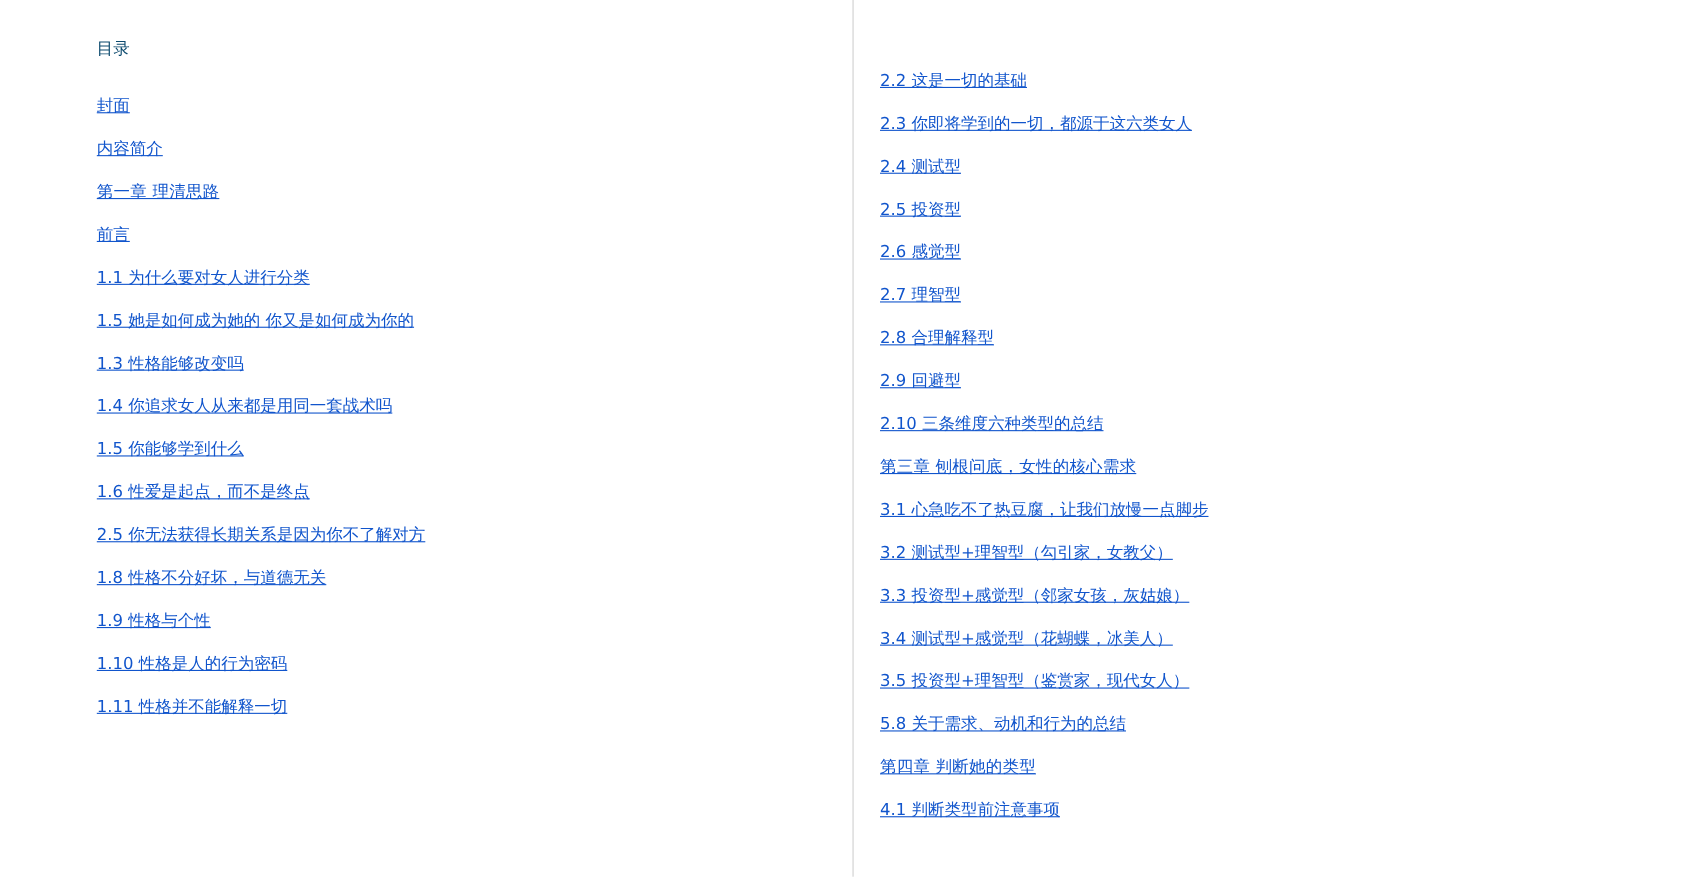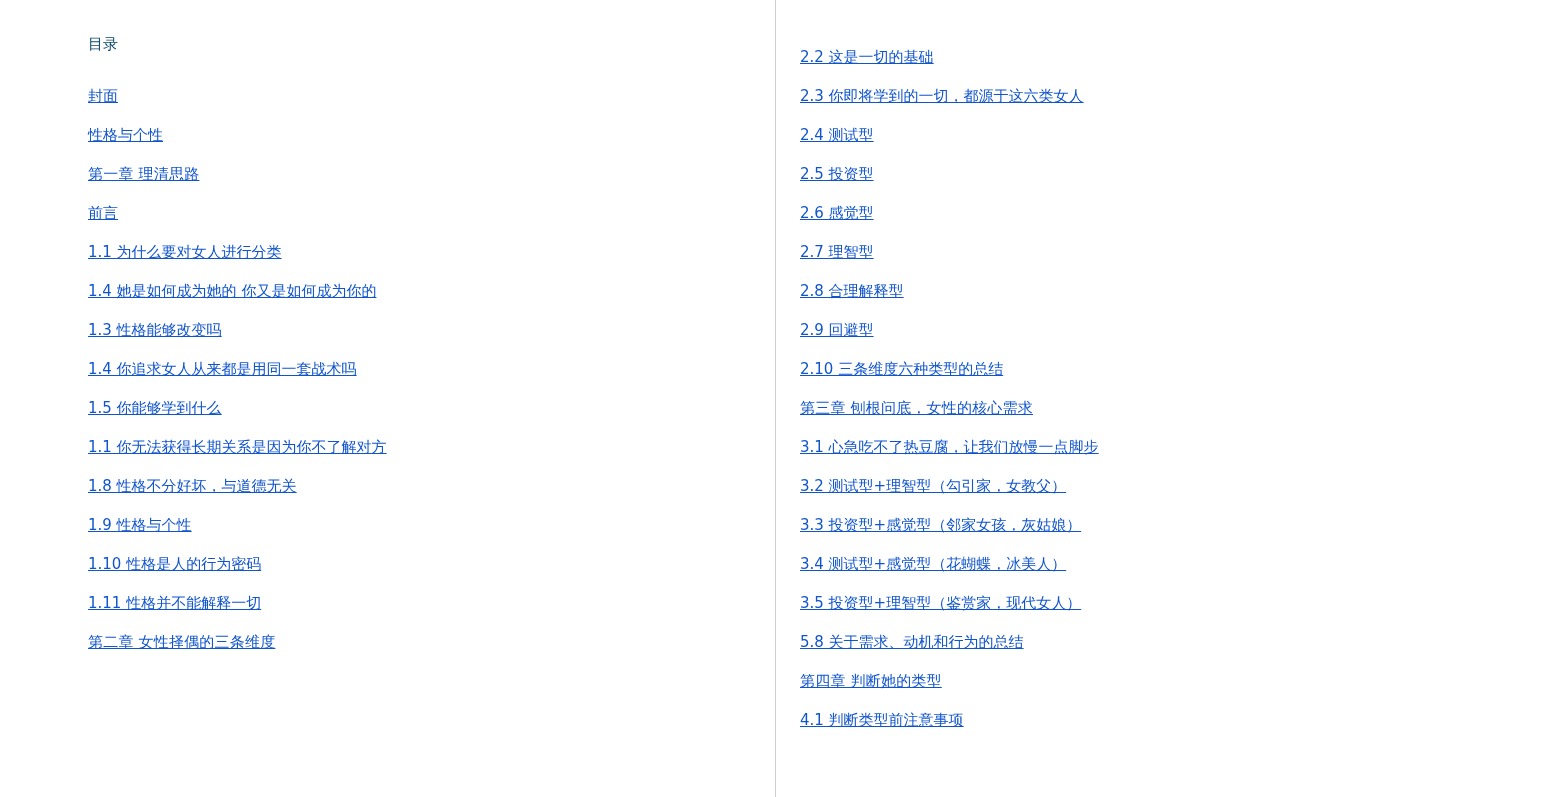--- a/index.html
+++ b/index.html
@@ -31,21 +31,21 @@
     padding: 38px 0 0 88px;
   }
   .column-divider {
     width: 1px;
     background: #cfcfcf;
     height: 797px;
     flex: 0 0 1px;
   }
   .column-right {
     width: 769px;
-    padding: 38px 0 0 24px;
+    padding: 54px 0 0 24px;
   }
   .toc-heading {
     font-size: 15px;
     color: #0c4a6e;
     line-height: 1;
     margin: 0 0 0 0;
     padding: 0;
     height: 39px;
     font-family: Liberation Mono, monospace;
   }
@@ -75,34 +75,34 @@
 </style>
 </head>
 <body>
 
 <div class="page">
 
   <div class="column column-left">
     <div class="toc-heading">目录</div>
     <ul class="toc-list left-list">
       <li class="toc-item"><a class="toc-link">封面</a></li>
-      <li class="toc-item"><a class="toc-link">性格与个性</a></li>
+      <li class="toc-item"><a class="toc-link">内容简介</a></li>
       <li class="toc-item"><a class="toc-link chapter">第一章  理清思路</a></li>
       <li class="toc-item"><a class="toc-link">前言</a></li>
       <li class="toc-item"><a class="toc-link">1.1  为什么要对女人进行分类</a></li>
-      <li class="toc-item"><a class="toc-link">1.4  她是如何成为她的   你又是如何成为你的</a></li>
+      <li class="toc-item"><a class="toc-link">1.5  她是如何成为她的   你又是如何成为你的</a></li>
       <li class="toc-item"><a class="toc-link">1.3  性格能够改变吗</a></li>
       <li class="toc-item"><a class="toc-link">1.4  你追求女人从来都是用同一套战术吗</a></li>
       <li class="toc-item"><a class="toc-link">1.5  你能够学到什么</a></li>
-      <li class="toc-item"><a class="toc-link">1.1  你无法获得长期关系是因为你不了解对方</a></li>
+      <li class="toc-item"><a class="toc-link">1.6  性爱是起点，而不是终点</a></li>
+      <li class="toc-item"><a class="toc-link">2.5  你无法获得长期关系是因为你不了解对方</a></li>
       <li class="toc-item"><a class="toc-link">1.8  性格不分好坏，与道德无关</a></li>
       <li class="toc-item"><a class="toc-link">1.9  性格与个性</a></li>
       <li class="toc-item"><a class="toc-link">1.10  性格是人的行为密码</a></li>
       <li class="toc-item"><a class="toc-link">1.11  性格并不能解释一切</a></li>
-      <li class="toc-item"><a class="toc-link chapter">第二章  女性择偶的三条维度</a></li>
     </ul>
   </div>
 
   <div class="column-divider"></div>
 
   <div class="column column-right">
     <ul class="toc-list right-list">
       <li class="toc-item"><a class="toc-link">2.2  这是一切的基础</a></li>
       <li class="toc-item"><a class="toc-link">2.3  你即将学到的一切，都源于这六类女人</a></li>
       <li class="toc-item"><a class="toc-link">2.4  测试型</a></li>

